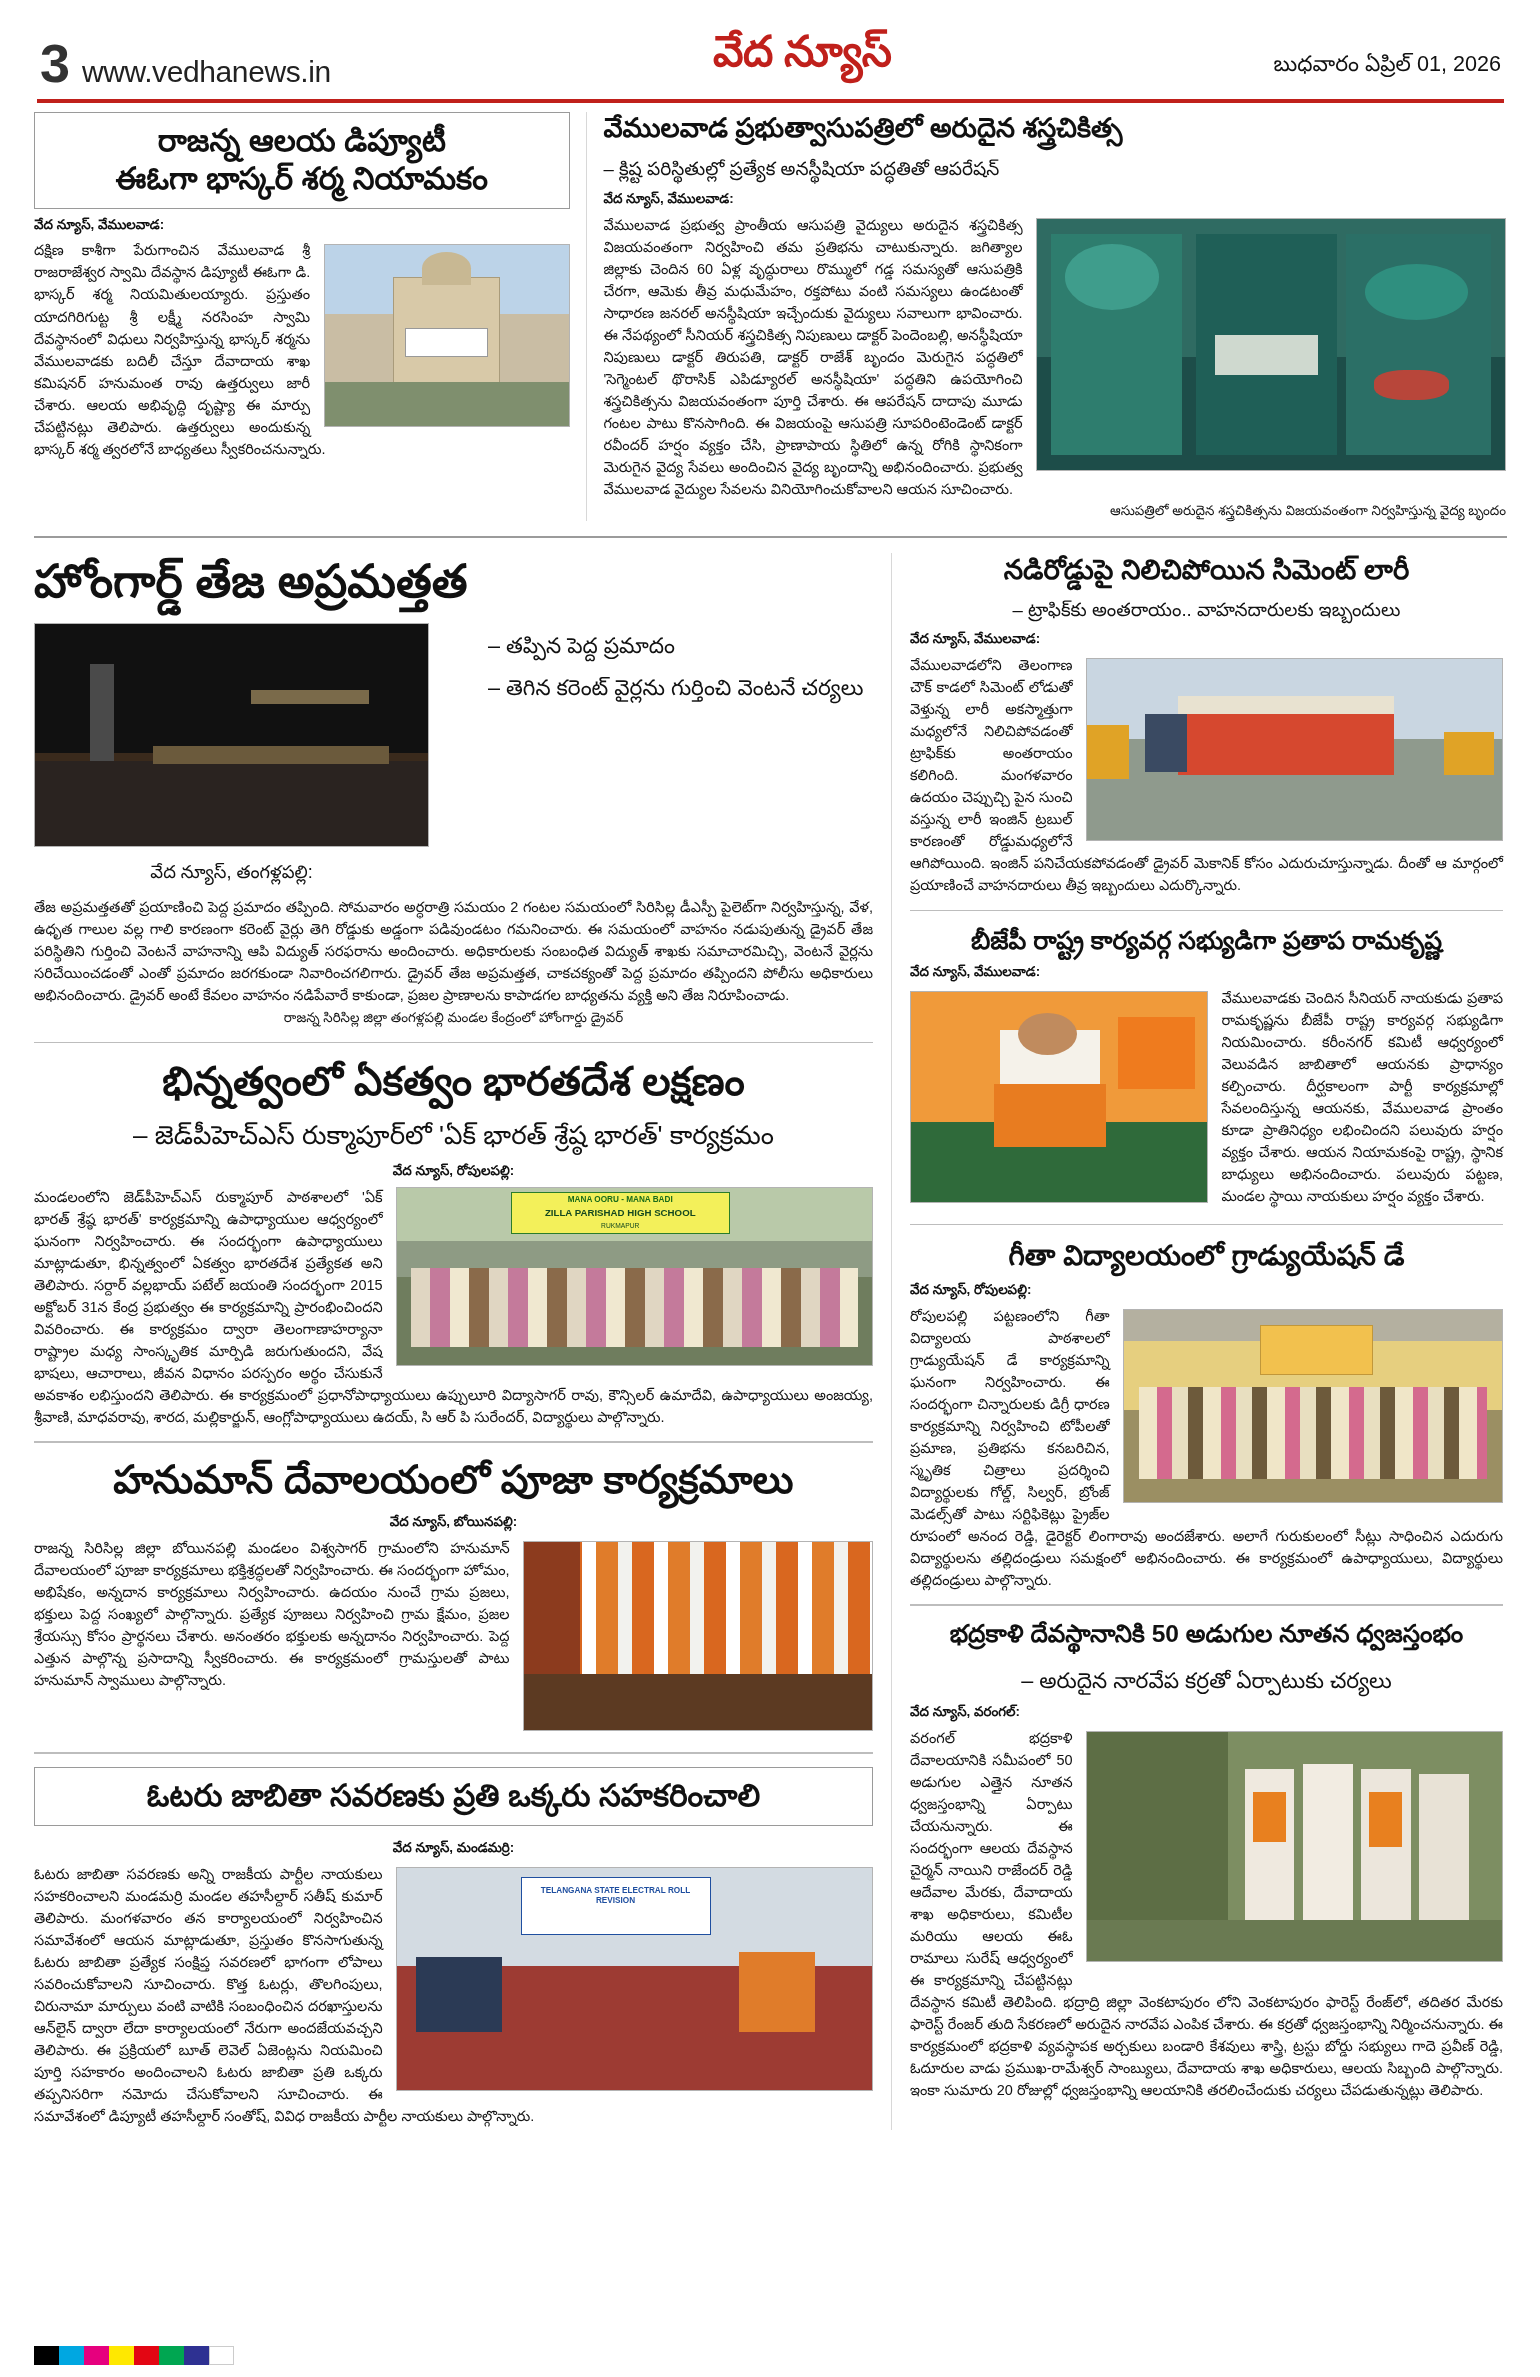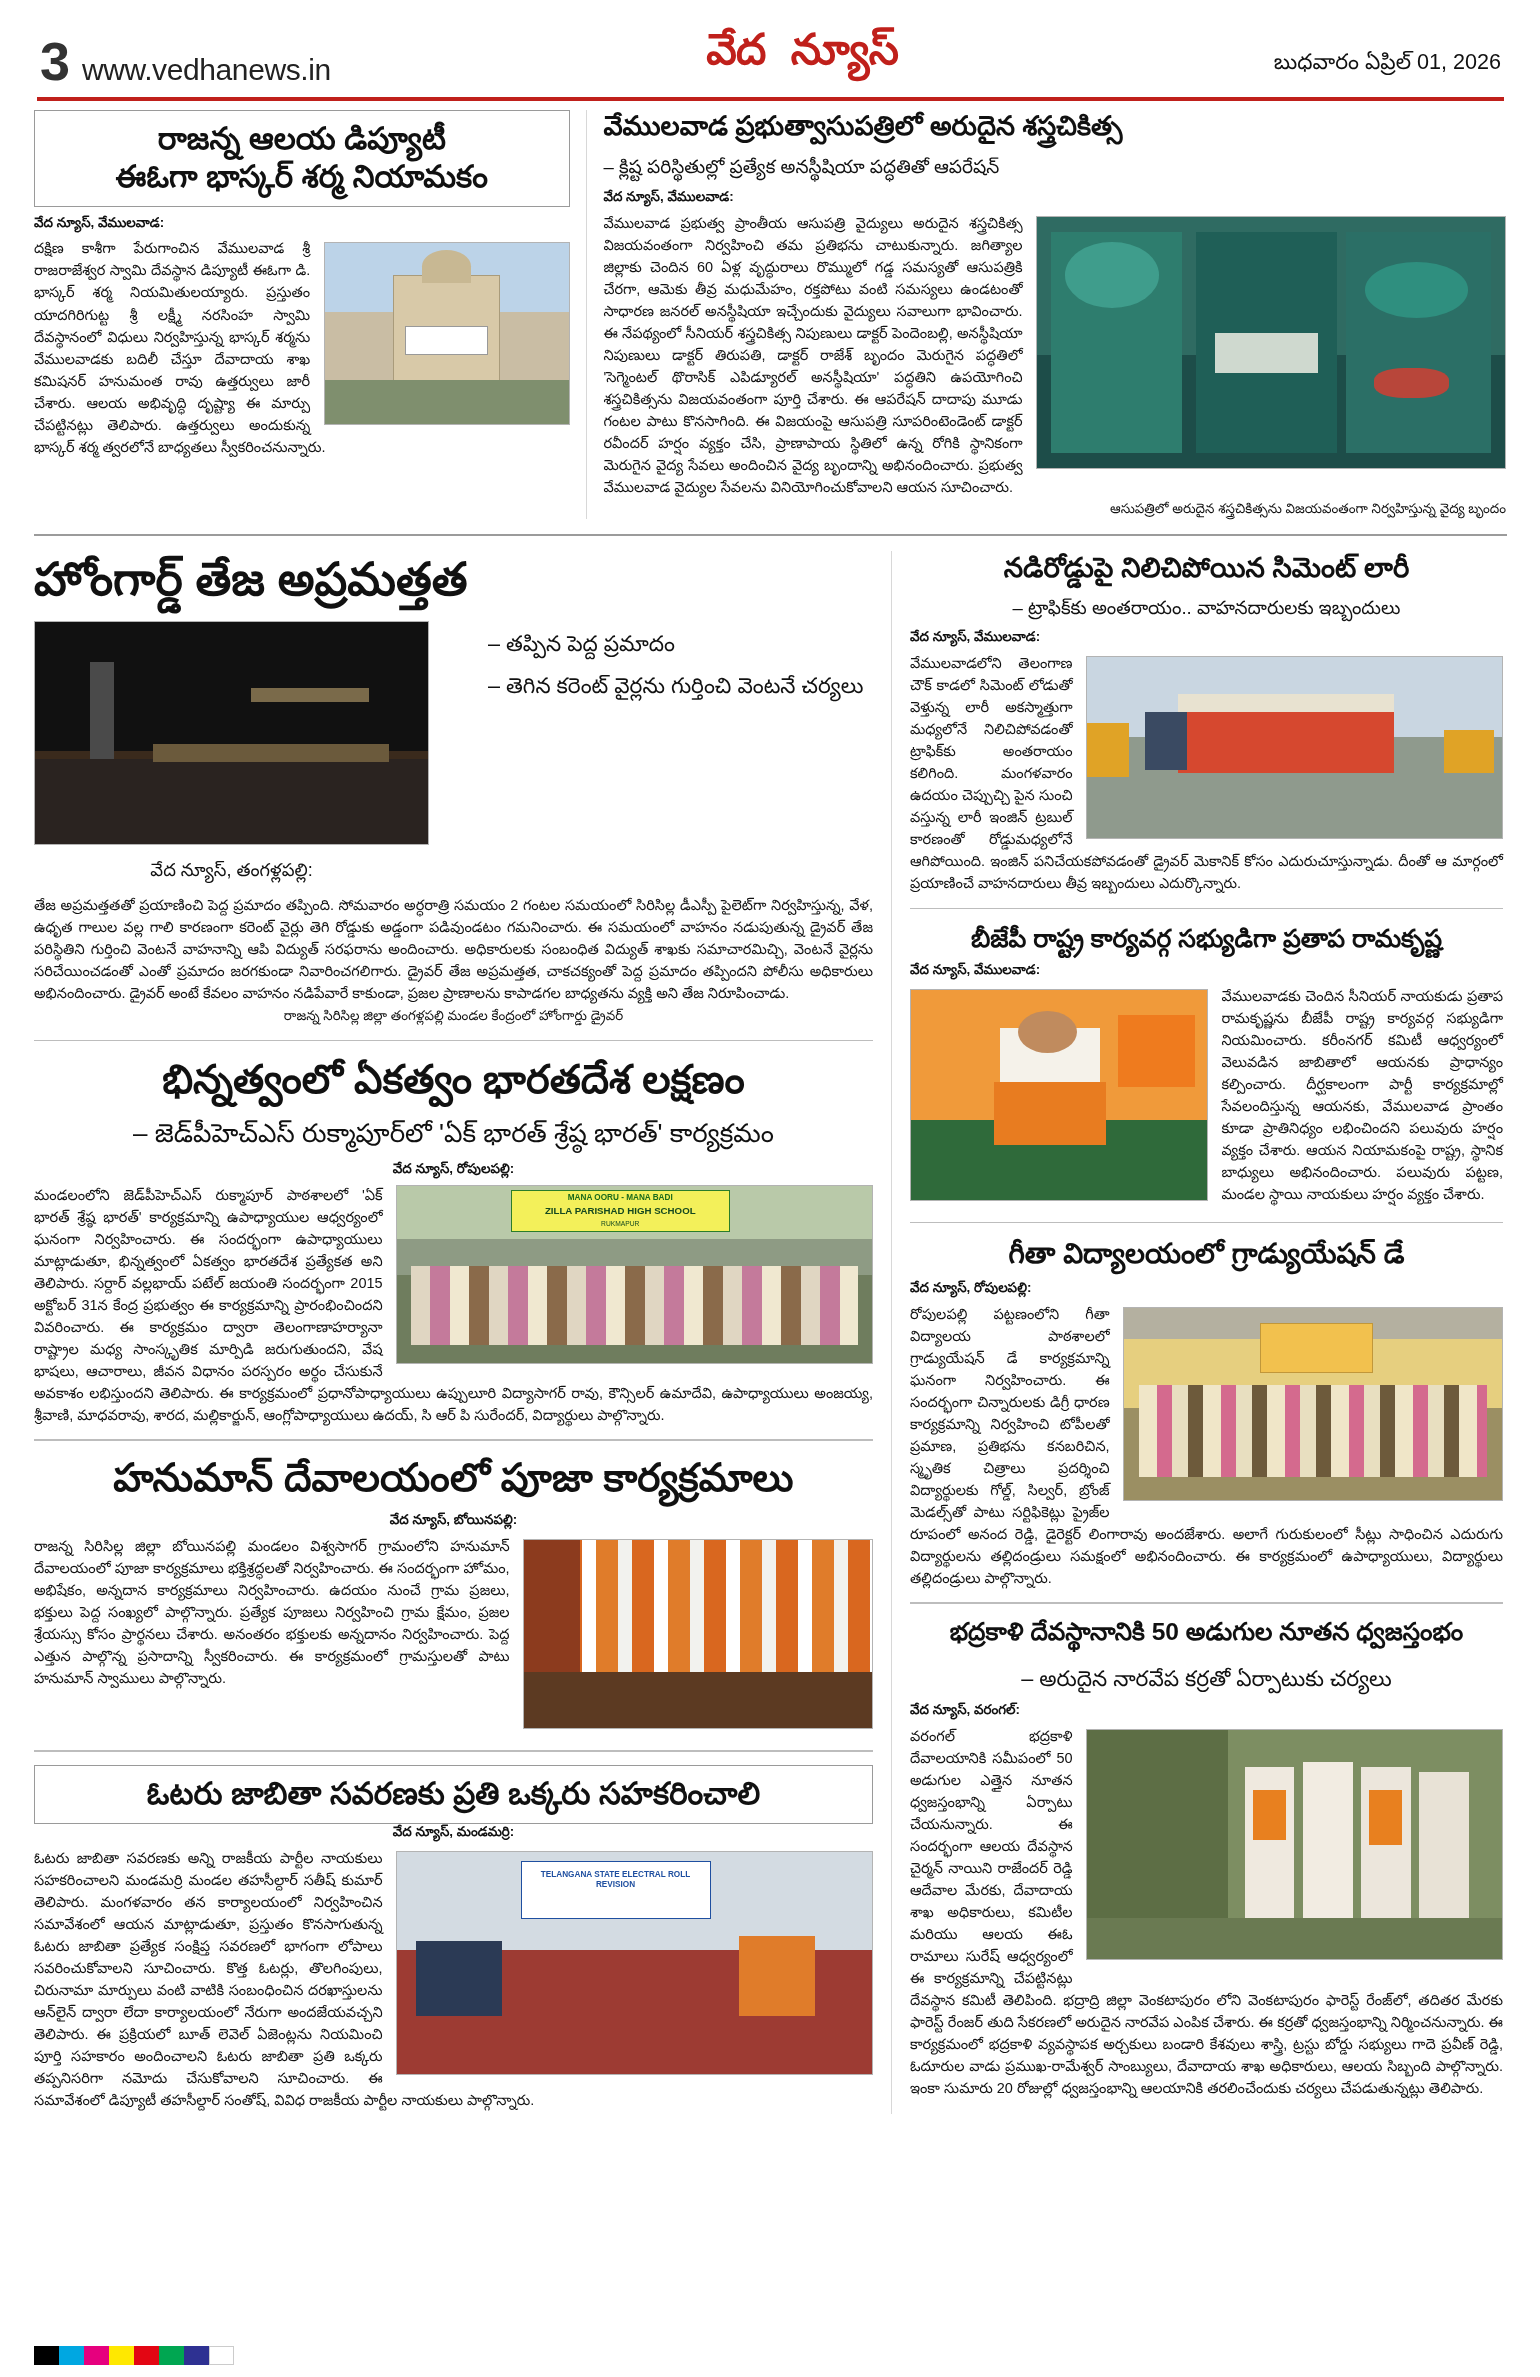--- a/index.html
+++ b/index.html
@@ -39,21 +39,20 @@
     letter-spacing: -0.4px;
   }
   .mast-logo {
     font-size: 43px;
     font-weight: 700;
     color: #c0201b;
     letter-spacing: -0.7px;
     text-align: right;
     flex: 0 0 auto;
     padding-bottom: 1.5px;
-    font-family: Liberation Mono, monospace;
   }
   .mast-date {
     font-size: 21.6px;
     color: #111;
     padding-bottom: 7.5px;
     white-space: nowrap;
   }
   .mast-rule { height: 4.5px; background: #c0201b; margin: 0 3px 9px 3px; }
 
   
@@ -252,21 +251,21 @@
         <div class="body-txt">రాజన్న సిరిసిల్ల జిల్లా బోయినపల్లి మండలం విశ్వసాగర్ గ్రామంలోని హనుమాన్ దేవాలయంలో పూజా కార్యక్రమాలు భక్తిశ్రద్ధలతో నిర్వహించారు. ఈ సందర్భంగా హోమం, అభిషేకం, అన్నదాన కార్యక్రమాలు నిర్వహించారు. ఉదయం నుంచే గ్రామ ప్రజలు, భక్తులు పెద్ద సంఖ్యలో పాల్గొన్నారు. ప్రత్యేక పూజలు నిర్వహించి గ్రామ క్షేమం, ప్రజల శ్రేయస్సు కోసం ప్రార్థనలు చేశారు. అనంతరం భక్తులకు అన్నదానం నిర్వహించారు. పెద్ద ఎత్తున పాల్గొన్న ప్రసాదాన్ని స్వీకరించారు. ఈ కార్యక్రమంలో గ్రామస్తులతో పాటు హనుమాన్ స్వాములు పాల్గొన్నారు.</div>
         <div class="clear"></div>
       </div>
 
       <div class="rule-thin"></div>
 
       <div class="story">
         <div class="hl-box">
           <div class="hl hl-lg">ఓటరు జాబితా సవరణకు ప్రతి ఒక్కరు సహకరించాలి</div>
         </div>
-        <div class="byline" style="text-align:center;margin-top:0;">వేద న్యూస్, మండమర్రి:</div>
+        <div class="byline" style="text-align:center;margin-top:14px;">వేద న్యూస్, మండమర్రి:</div>
 
         <div class="photo ph-office wrap-right" style="width:477px;height:224px;">
           <div style="position:absolute;left:0;top:0;width:100%;height:44%;background:#d3dbe2;"></div>
           <div style="position:absolute;left:26%;top:4%;width:40%;height:26%;background:#fff;border:1.5px solid #1f4fa0;"></div>
           <div style="position:absolute;left:27%;top:8%;width:38%;height:18%;font-size:8.2px;color:#1f4fa0;text-align:center;font-weight:700;line-height:1.25;">TELANGANA STATE ELECTRAL ROLL REVISION</div>
           <div style="position:absolute;left:0;top:55%;width:100%;height:45%;background:#9d3b33;"></div>
           <div style="position:absolute;left:4%;top:40%;width:18%;height:34%;background:#2b3a55;"></div>
           <div style="position:absolute;left:72%;top:38%;width:16%;height:36%;background:#e07c2a;"></div>
         </div>
         <div class="body-txt">ఓటరు జాబితా సవరణకు అన్ని రాజకీయ పార్టీల నాయకులు సహకరించాలని మండమర్రి మండల తహసీల్దార్ సతీష్ కుమార్ తెలిపారు. మంగళవారం తన కార్యాలయంలో నిర్వహించిన సమావేశంలో ఆయన మాట్లాడుతూ, ప్రస్తుతం కొనసాగుతున్న ఓటరు జాబితా ప్రత్యేక సంక్షిప్త సవరణలో భాగంగా లోపాలు సవరించుకోవాలని సూచించారు. కొత్త ఓటర్లు, తొలగింపులు, చిరునామా మార్పులు వంటి వాటికి సంబంధించిన దరఖాస్తులను ఆన్‌లైన్ ద్వారా లేదా కార్యాలయంలో నేరుగా అందజేయవచ్చని తెలిపారు. ఈ ప్రక్రియలో బూత్ లెవెల్ ఏజెంట్లను నియమించి పూర్తి సహకారం అందించాలని ఓటరు జాబితా ప్రతి ఒక్కరు తప్పనిసరిగా నమోదు చేసుకోవాలని సూచించారు. ఈ సమావేశంలో డిప్యూటీ తహసీల్దార్ సంతోష్, వివిధ రాజకీయ పార్టీల నాయకులు పాల్గొన్నారు.</div>

